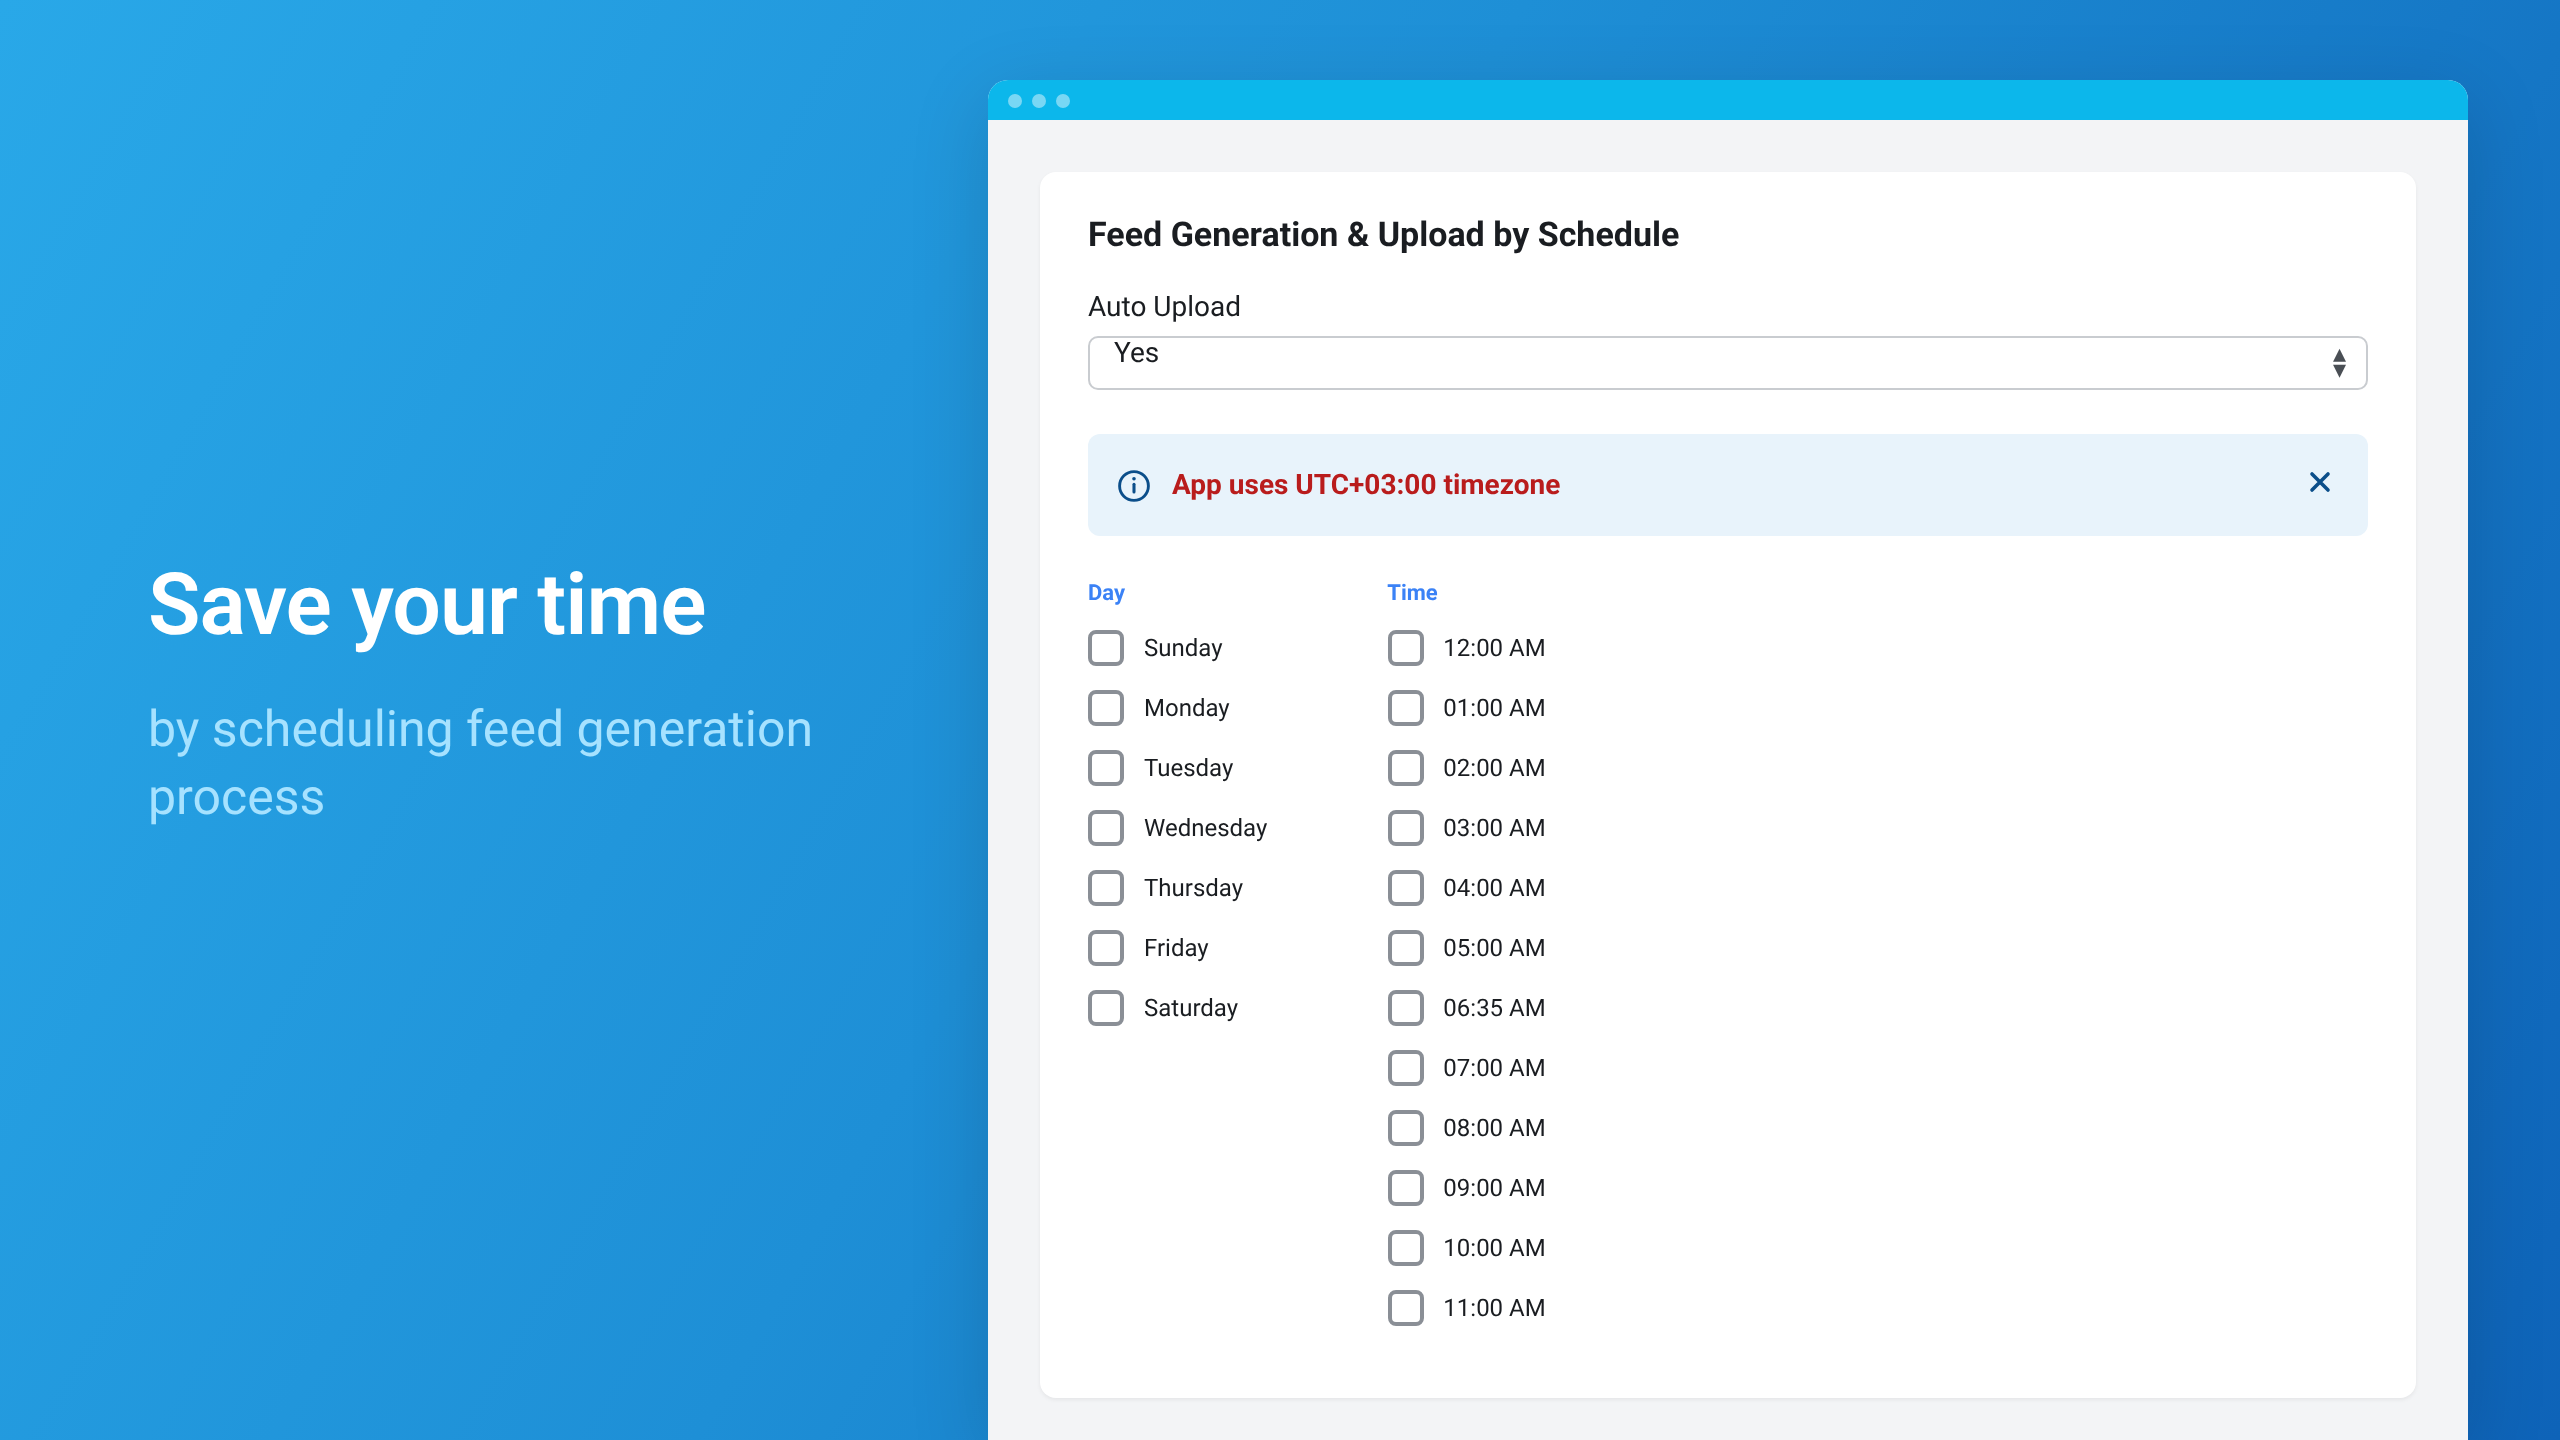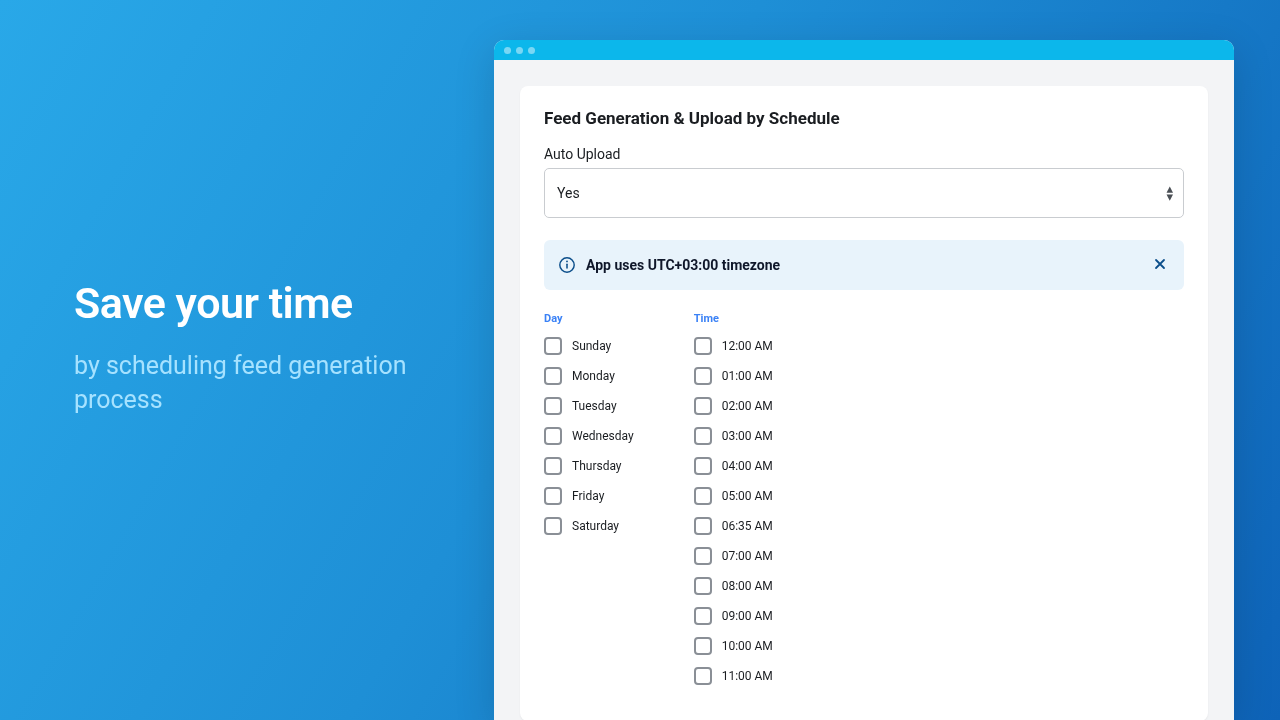--- a/index.html
+++ b/index.html
@@ -62,23 +62,23 @@
   }
   .field-label {
     font-size: 14px;
     color: #1a1d21;
     margin-bottom: 6px;
   }
   .select {
     position: relative;
     border: 1px solid #c9ccd0;
     border-radius: 5px;
-    height: 50px;
-    display: flex;
-    align-items: center;
+    height: 27px;
+    display: flex;
+    align-items: flex-start;
     padding: 0 12px;
     font-size: 14px;
     color: #1a1d21;
     cursor: pointer;
     background: #fff;
   }
   .select .caret {
     position: absolute; right: 10px; top: 50%; transform: translateY(-50%);
     font-size: 13px; color: #4a4f55; line-height: 0.55;
     display: flex; flex-direction: column; gap: 0;
@@ -93,21 +93,21 @@
     display: flex;
     align-items: center;
     gap: 10px;
   }
   .banner-icon {
     width: 18px; height: 18px; flex: 0 0 18px;
     display: inline-flex; align-items: center; justify-content: center;
   }
   .banner-text {
     flex: 1;
-    color: #0f172a;
+    color: #b91c1c;
     font-weight: 700;
     font-size: 14px;
   }
   .banner-close {
     color: #0b4e8a;
     font-size: 14px;
     cursor: pointer;
     padding: 4px;
     line-height: 1;
   }

